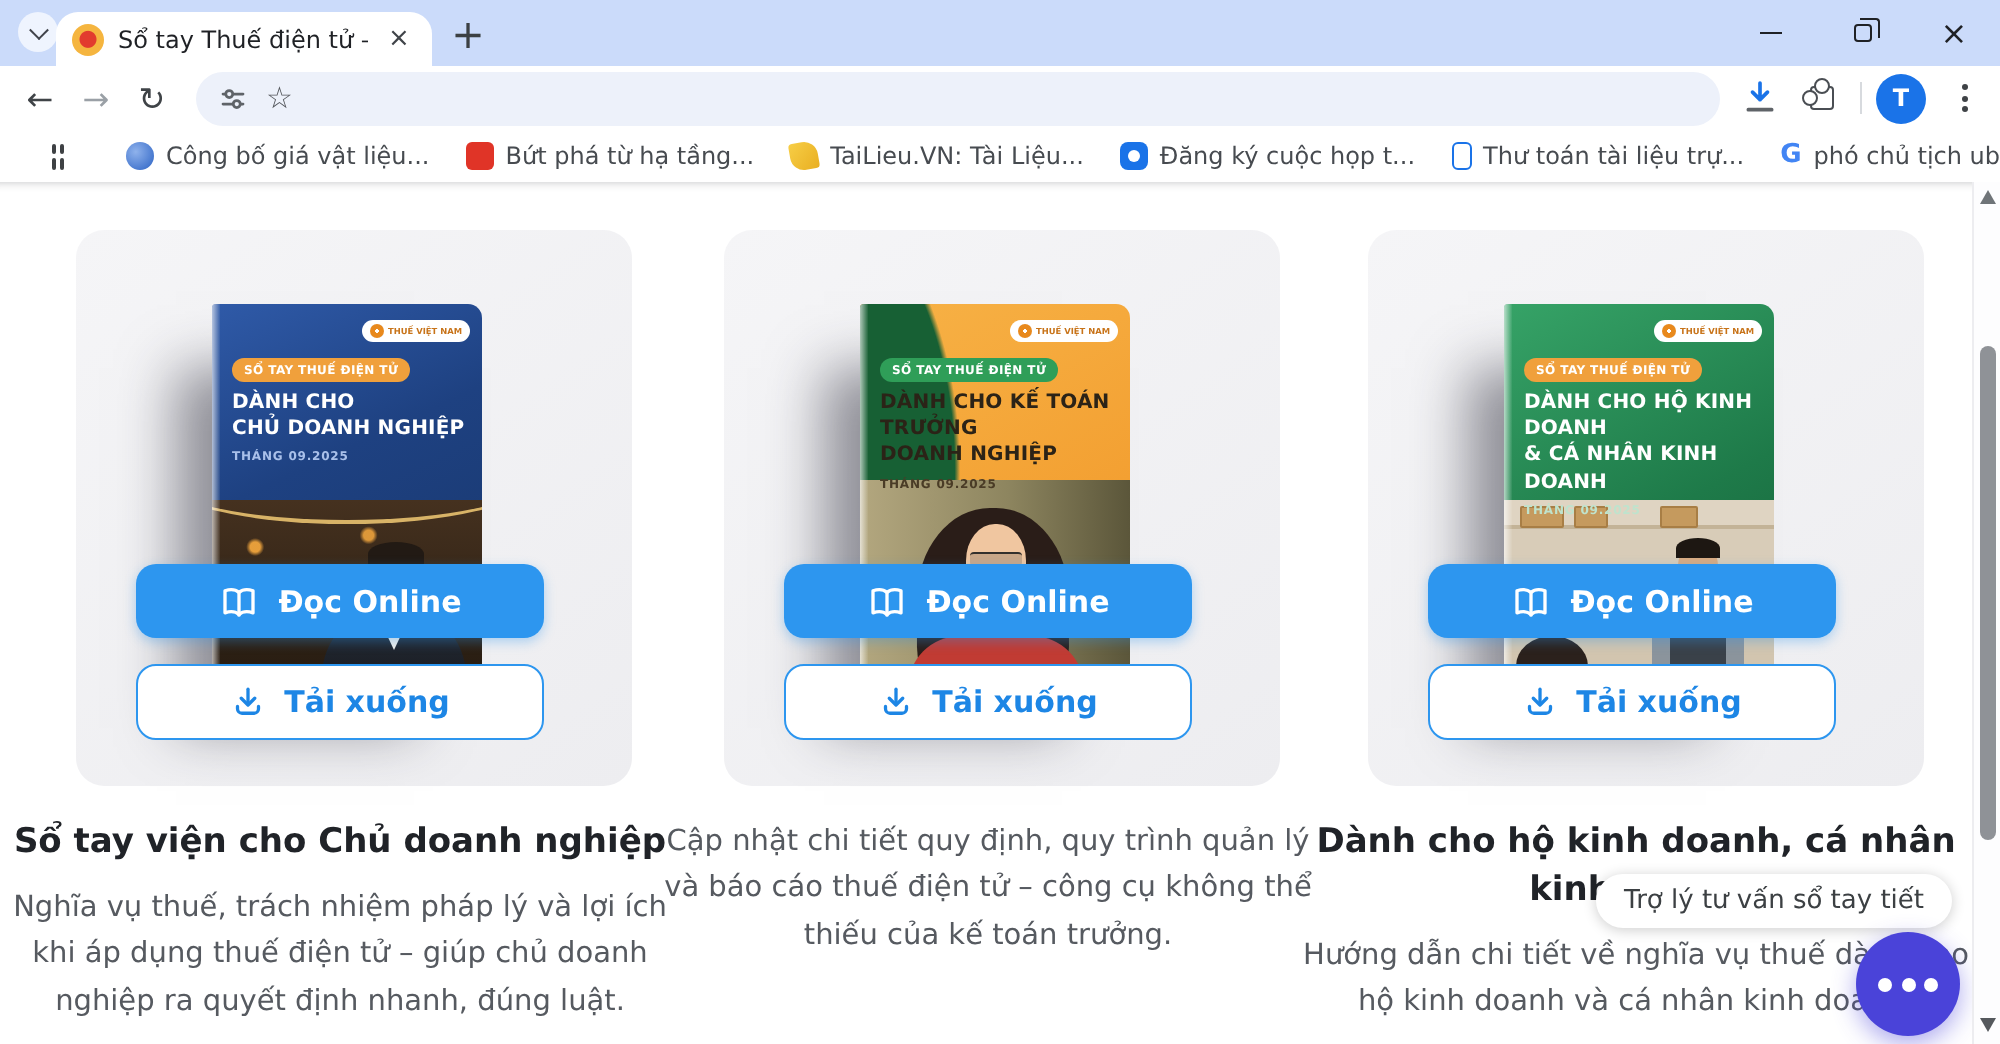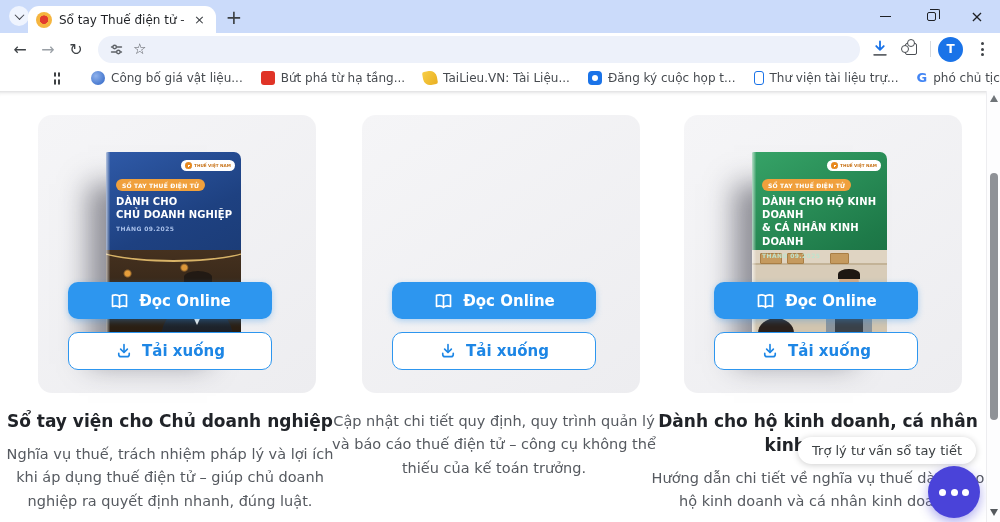--- a/index.html
+++ b/index.html
@@ -49,21 +49,21 @@
   .puzzle::after { content:""; position:absolute; left:-5px; top:50%; transform:translateY(-50%);
     width:6px; height:6px; border:1.6px solid #4a4e53; border-radius:50%; background:#fff; }
   .v-sep { width:1px; height:16px; background:#d7dade; }
   .avatar { width:25px; height:25px; border-radius:50%; background:#1a73e8; color:#fff; font-size:12px;
     font-weight:bold; display:flex; align-items:center; justify-content:center; }
   .kebab { display:flex; flex-direction:column; gap:2.5px; align-items:center; width:20px; }
   .kebab i { width:3px; height:3px; border-radius:50%; background:#3f4347; }
 
   
   .bookmarksbar { position:absolute; top:65px; left:0; right:0; height:26px; background:#fff;
-    display:flex; align-items:center; font-size:12px; color:#474b50; padding:0 12px 0 8px;margin-left:28px; }
+    display:flex; align-items:center; font-size:12px; color:#474b50; padding:0 12px 0 8px; }
   .bm-square { width:13px; height:13px; background:#3e4144; border-radius:3.5px; margin:0 6px; }
   .bm-grid { width:13px; height:13px; display:grid; grid-template-columns:1fr 1fr; gap:2px; margin:0 6px; }
   .bm-grid i { border:1.6px solid #3e4144; border-radius:1.5px; }
   .bm-sep { width:1px; height:15px; background:#d5d8dc; margin:0 8px; }
   .bm-item { display:flex; align-items:center; gap:6px; margin:0 9px; white-space:nowrap; }
   .bmi { width:14px; height:14px; border-radius:3px; flex:none; }
   .bmi-globe { border-radius:50%; background:radial-gradient(circle at 35% 35%, #8fb2ec, #2b62c4); }
   .bmi-red { background:#e03427; }
   .bmi-yellow { background:linear-gradient(135deg,#f7ce46,#e9af22); border-radius:2px 7px 2px 7px; transform:rotate(-10deg); }
   .bmi-cam { background:#1a73e8; border-radius:4px; position:relative; }
@@ -271,21 +271,21 @@
     <div class="bm-item">
       <span class="bmi bmi-yellow"></span>
       <span>TaiLieu.VN: Tài Liệu...</span>
     </div>
     <div class="bm-item">
       <span class="bmi bmi-cam"></span>
       <span>Đăng ký cuộc họp t...</span>
     </div>
     <div class="bm-item">
       <span class="bmi bmi-doc"></span>
-      <span>Thư viện tài liệu trự...</span>
+      <span>Thư toán tài liệu trự...</span>
     </div>
     <div class="bm-item">
       <span class="bmi bmi-g">G</span>
       <span>phó chủ tịch ubmtt...</span>
     </div>
     <span class="bm-spacer"></span>
 
     <span class="bm-sep"></span>
 
   </div>
@@ -321,20 +321,38 @@
         <svg width="18" height="18" viewBox="0 0 24 24" fill="none" stroke="currentColor" stroke-width="2.2" stroke-linecap="round" stroke-linejoin="round">
           <path d="M12 3.5v9.5"></path>
             <path d="M7.5 9.5l4.5 4.5 4.5-4.5"></path>
             <path d="M5 15v1.5a3 3 0 0 0 3 3h8a3 3 0 0 0 3-3V15"></path>
         </svg>
         <span>Tải xuống</span>
       </div>
     </div>
 
     <div class="card c2">
+      <div class="book book-amber">
+        <div class="green-wave"></div>
+        <div class="logo-pill">
+          <span class="logo-dot"></span>
+          <span class="logo-text">THUẾ VIỆT NAM</span>
+        </div>
+        <div class="cover-head">
+          <span class="cover-badge">SỔ TAY THUẾ ĐIỆN TỬ</span>
+          <span class="cover-title">DÀNH CHO KẾ TOÁN TRƯỞNG
+DOANH NGHIỆP</span>
+          <span class="cover-month">THÁNG 09.2025</span>
+        </div>
+        <div class="photo">
+          <div class="woman2-hair"></div>
+            <div class="woman2-face"></div>
+            <div class="woman2-body"></div>
+        </div>
+      </div>
       <div class="btn-read">
         <svg width="21" height="18" viewBox="0 0 24 20" fill="none" stroke="#fff" stroke-width="1.9" stroke-linejoin="round" stroke-linecap="round">
           <path d="M12 4.5C10 2.8 6.8 2.6 4 3.6v12.6c2.8-1 6-.8 8 .9 2-1.7 5.2-1.9 8-.9V3.6c-2.8-1-6-.8-8 .9z"></path>
             <line x1="12" y1="4.5" x2="12" y2="17.5"></line>
         </svg>
         <span>Đọc Online</span>
       </div>
       <div class="btn-dl">
         <svg width="18" height="18" viewBox="0 0 24 24" fill="none" stroke="currentColor" stroke-width="2.2" stroke-linecap="round" stroke-linejoin="round">
           <path d="M12 3.5v9.5"></path>

